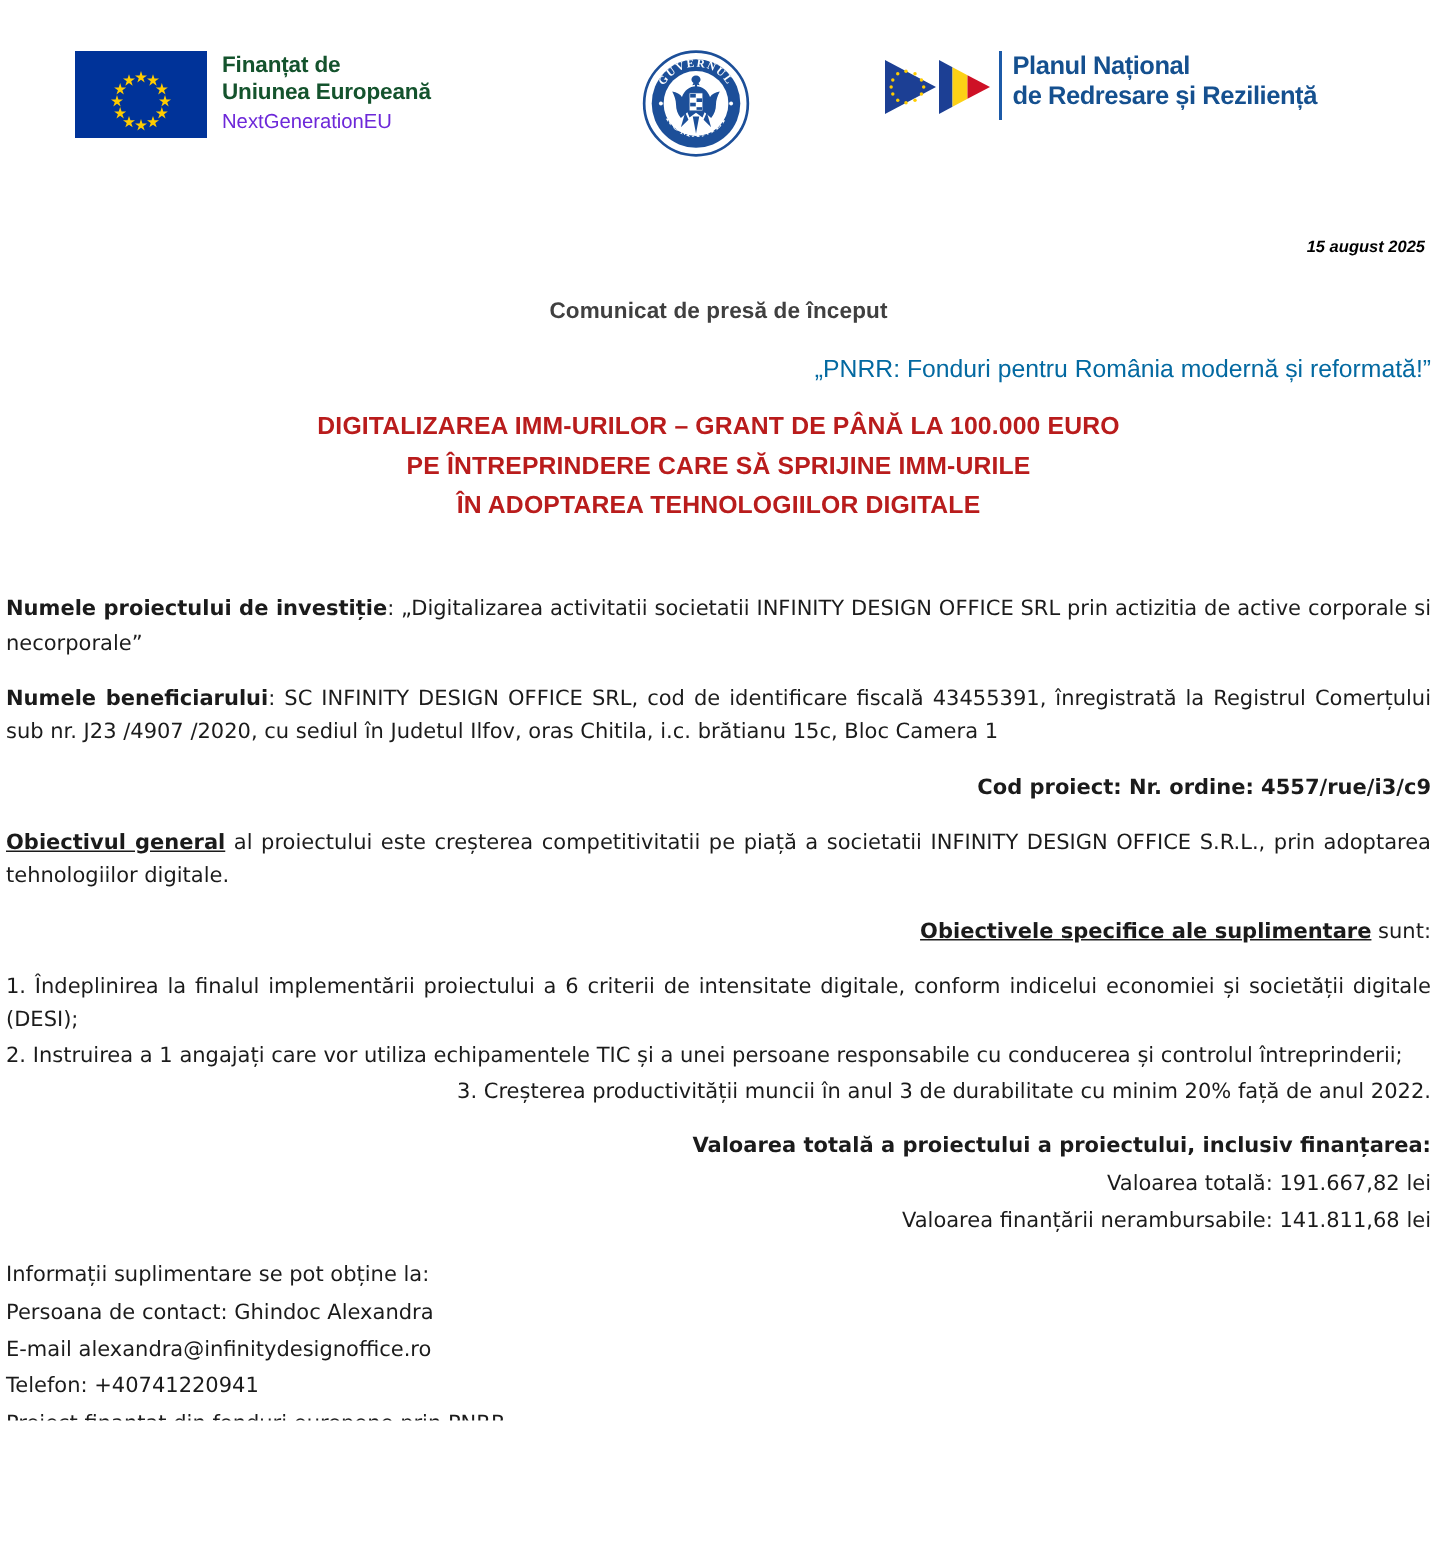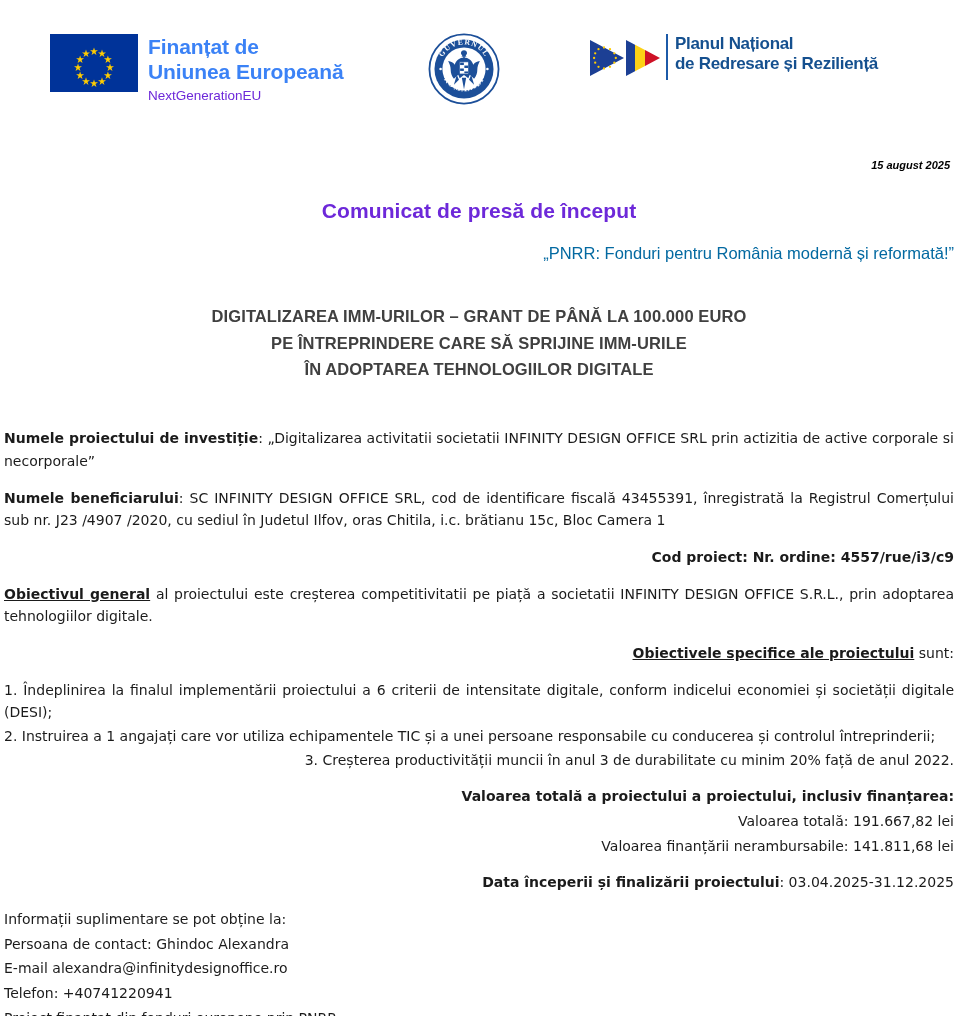--- a/index.html
+++ b/index.html
@@ -44,22 +44,22 @@
     left: 0; top: 0;
     width: 88px; height: 58px;
   }
   .eu-text {
     margin-left: 10px;
     line-height: 1.18;
     padding-top: 1px;
   }
   .eu-text .l1, .eu-text .l2 {
     font-weight: bold;
-    font-size: 21px;
-    color: #3b82f6;
+    font-size: 15px;
+    color: #14532d;
     letter-spacing: -0.1px;
     white-space: nowrap;
   }
   .eu-text .l3 {
     font-size: 13.5px;
     color: #6d28d9;
     margin-top: 3px;
     white-space: nowrap;
   }
 
@@ -106,39 +106,39 @@
     font-weight: bold;
     font-style: italic;
     font-size: 11px;
     color: #000;
     margin: 47px 4px 0 0;
   }
 
   .title-main {
     text-align: center;
     font-weight: bold;
-    font-size: 21px;
-    color: #6d28d9;
+    font-size: 15px;
+    color: #404040;
     margin-top: 28px;
     letter-spacing: 0.1px;
   }
 
   .title-quote {
     text-align: right;
     font-size: 16.5px;
     color: #0369a1;
     margin-top: 21px;
   }
 
   .title-block {
     text-align: center;
     font-weight: bold;
     font-size: 16.5px;
-    color: #404040;
-    margin-top: 40px;
+    color: #b91c1c;
+    margin-top: 15px;
     line-height: 1.62;
     letter-spacing: 0.1px;
   }
 
   .body-text {
     margin-top: 44px;
     font-family: "DejaVu Sans", sans-serif;
     font-size: 14px;
     line-height: 1.62;
     color: #1b1b1b;
@@ -278,33 +278,32 @@
   <div class="body-text">
 
     <p><b>Numele proiectului de investiție</b><span>: „Digitalizarea activitatii societatii INFINITY DESIGN OFFICE SRL prin actizitia de active corporale si necorporale”</span></p>
 
     <p><b>Numele beneficiarului</b><span>: SC INFINITY DESIGN OFFICE SRL, cod de identificare fiscală 43455391, înregistrată la Registrul Comerțului sub nr. J23 /4907 /2020, cu sediul în Judetul Ilfov, oras Chitila, i.c. brătianu 15c, Bloc Camera 1</span></p>
 
     <p class="noj"><b>Cod proiect: Nr. ordine: 4557/rue/i3/c9</b></p>
 
     <p><u class="bu">Obiectivul general</u><span> al proiectului este creșterea competitivitatii pe piață a societatii INFINITY DESIGN OFFICE S.R.L., prin adoptarea tehnologiilor digitale.</span></p>
 
-    <p class="noj"><u class="bu">Obiectivele specifice ale proiectului</u><span> sunt:</span></p>
+    <p class="noj"><u class="bu">Obiectivele specifice ale suplimentare</u><span> sunt:</span></p>
 
     <div class="list-block">
       <p>1. Îndeplinirea la finalul implementării proiectului a 6 criterii de intensitate digitale, conform indicelui economiei și societății digitale (DESI);</p>
       <p>2. Instruirea a 1 angajați care vor utiliza echipamentele TIC și a unei persoane responsabile cu conducerea și controlul întreprinderii;</p>
       <p class="noj">3. Creșterea productivității muncii în anul 3 de durabilitate cu minim 20% față de anul 2022.</p>
     </div>
 
     <p class="tight noj" style="margin-top:14px;"><b>Valoarea totală a proiectului a proiectului, inclusiv finanțarea:</b></p>
     <p class="tight noj">Valoarea totală: 191.667,82 lei</p>
     <p class="noj">Valoarea finanțării nerambursabile: 141.811,68 lei</p>
 
-    <p class="noj"><b>Data începerii și finalizării proiectului</b><span>: 03.04.2025-31.12.2025</span></p>
 
     <div class="contact-block">
       <p>Informații suplimentare se pot obține la:</p>
       <p>Persoana de contact: Ghindoc Alexandra</p>
       <p>E-mail alexandra@infinitydesignoffice.ro</p>
       <p>Telefon: +40741220941</p>
       <div class="cutoff">Proiect finanțat din fonduri europene prin PNRR</div>
     </div>
 
   </div>

